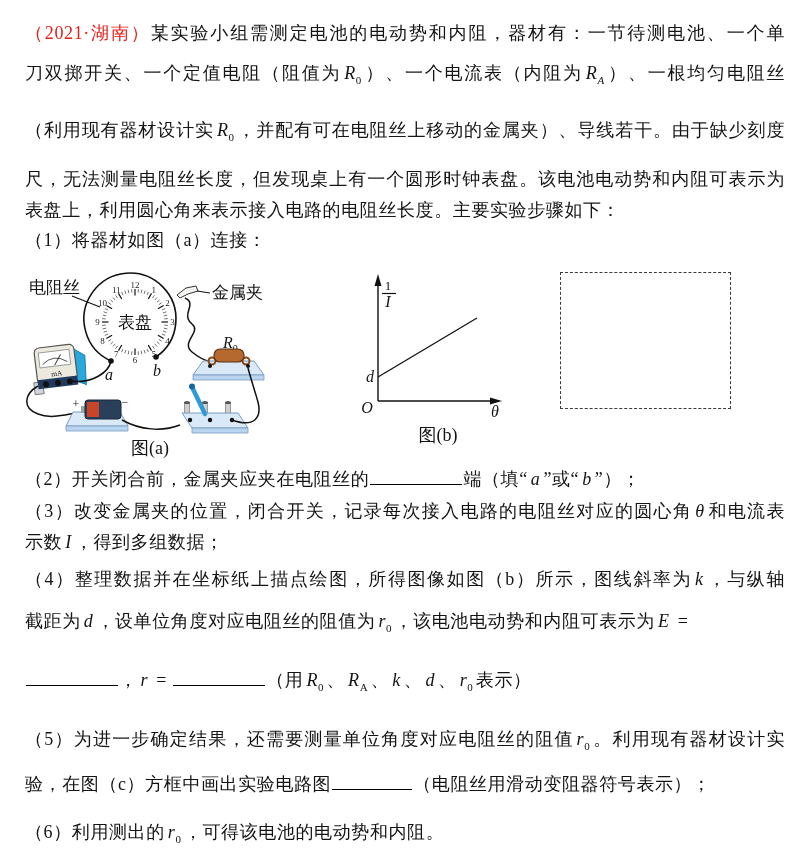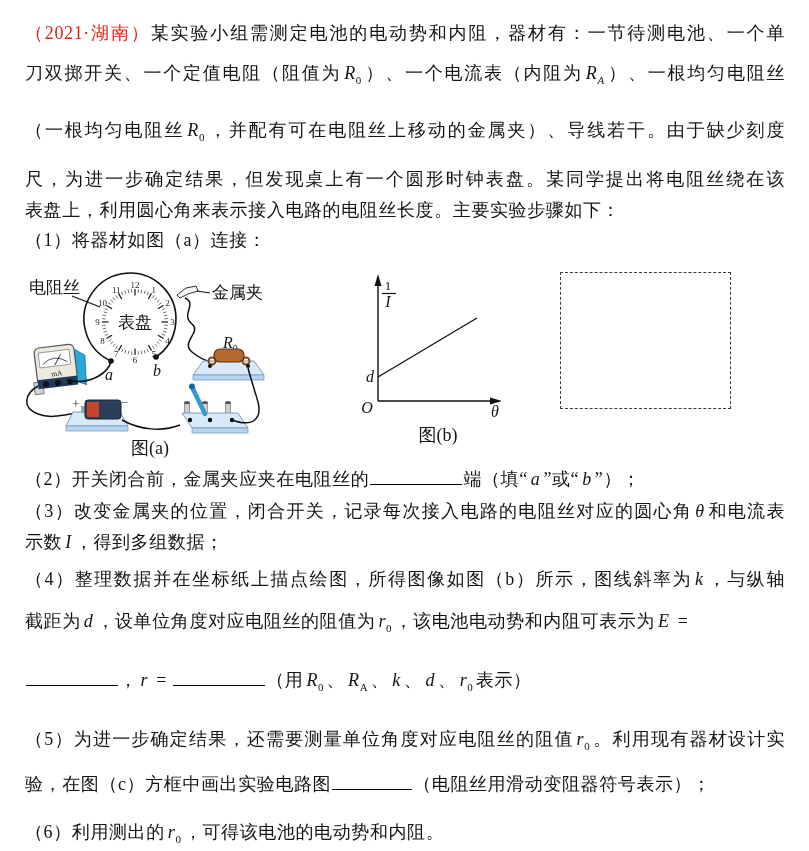--- a/index.html
+++ b/index.html
@@ -26,22 +26,22 @@
                  font-size:18px;}
 </style>
 </head>
 <body>
 
 <div id="page">
 
   <div>
       <div class="line just" style="top: 20px;"><span class="red">（2021·湖南）</span><span class="plain">某实验小组需测定电池的电动势和内阻，器材有：一节待测电池、一个单</span></div>
       <div class="line just" style="top: 60px;"><span class="plain">刀双掷开关、一个定值电阻（阻值为</span><span class="math">R<sub>0</sub></span><span class="plain">）、一个电流表（内阻为</span><span class="math">R<sub class="it">A</sub></span><span class="plain">）、一根均匀电阻丝</span></div>
-      <div class="line just" style="top: 117px;"><span class="plain">（一根均匀电阻丝</span><span class="math">R<sub>0</sub></span><span class="plain">，并配有可在电阻丝上移动的金属夹）、导线若干。由于缺少刻度</span></div>
-      <div class="line just" style="top: 166px;"><span class="plain">尺，为进一步确定结果，但发现桌上有一个圆形时钟表盘。某同学提出将电阻丝绕在该</span></div>
+      <div class="line just" style="top: 117px;"><span class="plain">（利用现有器材设计实</span><span class="math">R<sub>0</sub></span><span class="plain">，并配有可在电阻丝上移动的金属夹）、导线若干。由于缺少刻度</span></div>
+      <div class="line just" style="top: 166px;"><span class="plain">尺，无法测量电阻丝长度，但发现桌上有一个圆形时钟表盘。该电池电动势和内阻可表示为</span></div>
       <div class="line" style="top: 197px;"><span class="plain">表盘上，利用圆心角来表示接入电路的电阻丝长度。主要实验步骤如下：</span></div>
       <div class="line" style="top: 227px;"><span class="plain">（1）将器材如图（a）连接：</span></div>
       <div class="line" style="top: 465px;"><span class="plain">（2）开关闭合前，金属夹应夹在电阻丝的</span><span class="blank" style="width: 92px;"></span><span class="plain">端（填“</span><span class="math">a</span><span class="plain">”或“</span><span class="math">b</span><span class="plain">”）；</span></div>
       <div class="line just" style="top: 498px;"><span class="plain">（3）改变金属夹的位置，闭合开关，记录每次接入电路的电阻丝对应的圆心角</span><span class="math">θ</span><span class="plain">和电流表</span></div>
       <div class="line" style="top: 529px;"><span class="plain">示数</span><span class="math">I</span><span class="plain">，得到多组数据；</span></div>
       <div class="line just" style="top: 566px;"><span class="plain">（4）整理数据并在坐标纸上描点绘图，所得图像如图（b）所示，图线斜率为</span><span class="math">k</span><span class="plain">，与纵轴</span></div>
       <div class="line" style="top: 608px;"><span class="plain">截距为</span><span class="math">d</span><span class="plain">，设单位角度对应电阻丝的阻值为</span><span class="math">r<sub>0</sub></span><span class="plain">，该电池电动势和内阻可表示为</span><span class="math">E</span><span class="plain"> =</span></div>
       <div class="line" style="top: 666px;"><span class="blank" style="width: 92px;"></span><span class="plain">，</span><span class="math">r</span><span class="plain"> = </span><span class="blank" style="width: 92px;"></span><span class="plain">（用</span><span class="math">R<sub>0</sub></span><span class="plain">、</span><span class="math">R<sub>A</sub></span><span class="plain">、</span><span class="math">k</span><span class="plain">、</span><span class="math">d</span><span class="plain">、</span><span class="math">r<sub>0</sub></span><span class="plain">表示）</span></div>
       <div class="line just" style="top: 726px;"><span class="plain">（5）为进一步确定结果，还需要测量单位角度对应电阻丝的阻值</span><span class="math">r<sub>0</sub></span><span class="plain">。利用现有器材设计实</span></div>
       <div class="line" style="top: 770px;"><span class="plain">验，在图（c）方框中画出实验电路图</span><span class="blank" style="width: 80px;"></span><span class="plain">（电阻丝用滑动变阻器符号表示）；</span></div>

